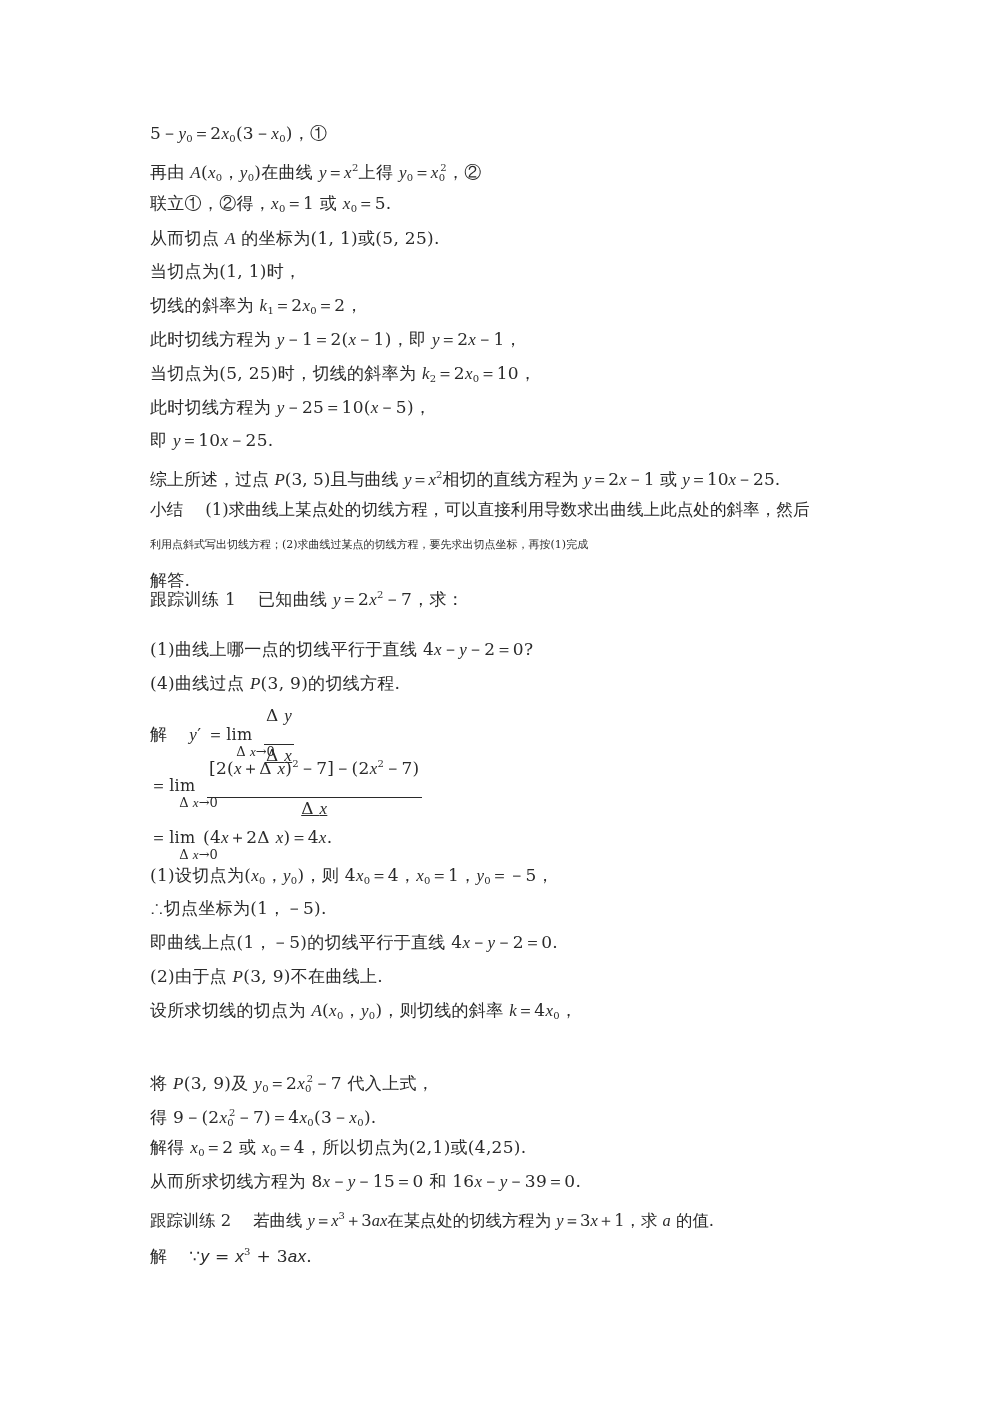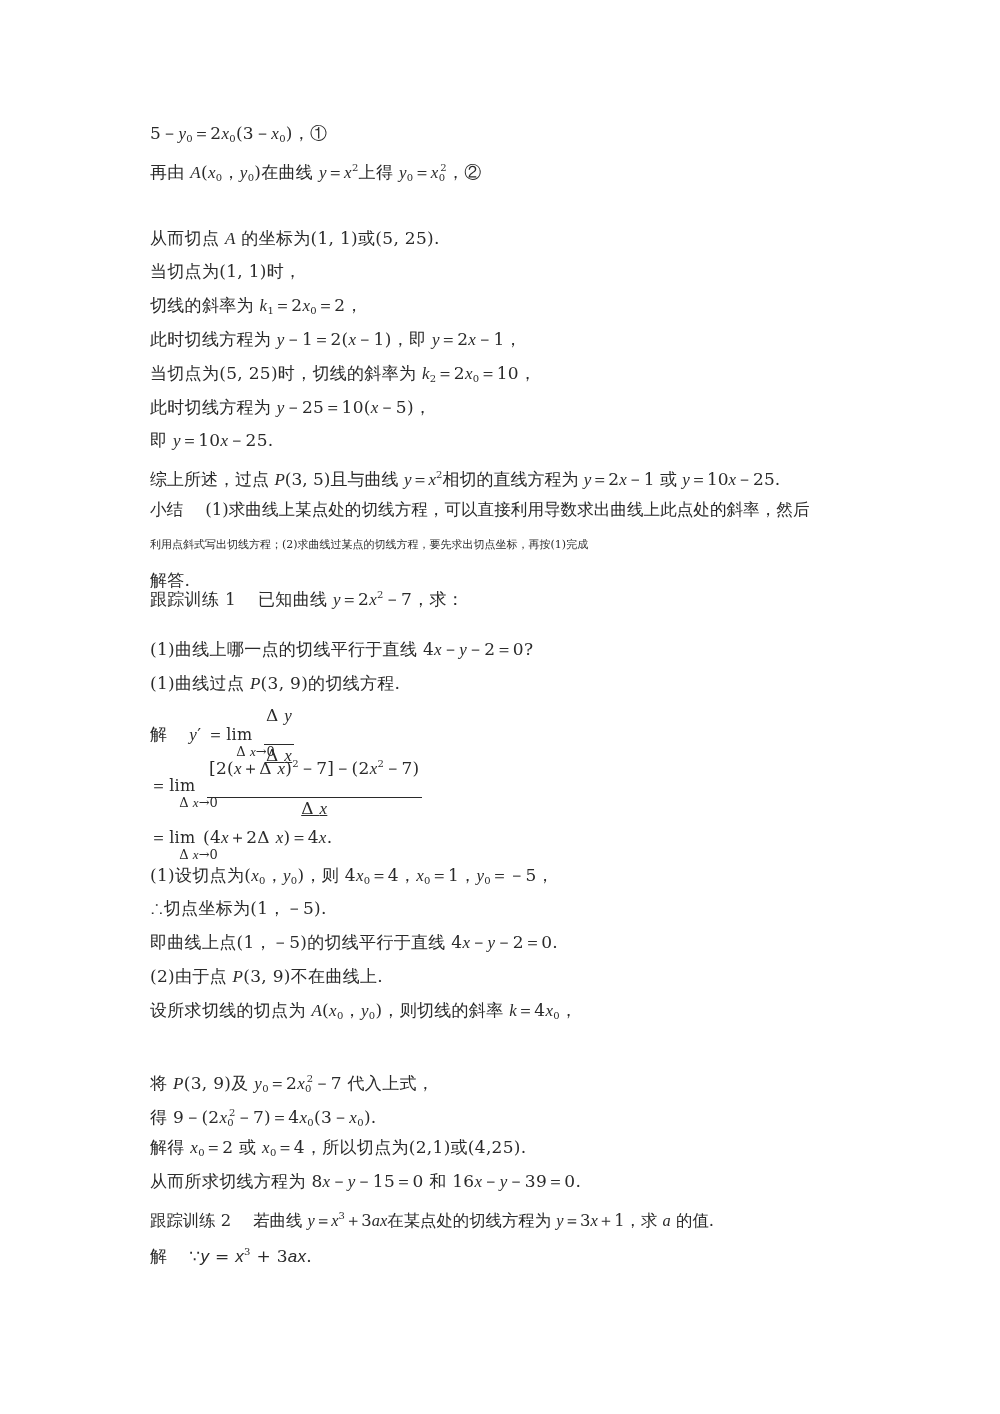--- a/index.html
+++ b/index.html
@@ -20,20 +20,21 @@
 </style>
 </head>
 <body>
 
 <div class="page">
 
   <div class="line" style="top:122px">5－<i>y</i><sub>0</sub>＝2<i>x</i><sub>0</sub>(3－<i>x</i><sub>0</sub>)，①</div>
 
   <div class="line" style="top:157px"><span>再由</span> <i>A</i>(<i>x</i><sub>0</sub>，<i>y</i><sub>0</sub>)<span>在曲线</span> <i>y</i>＝<i>x</i><sup>2</sup><span>上得</span> <i>y</i><sub>0</sub>＝<i>x</i><sub>0</sub><sup style="margin-left:-5px">2</sup>，②</div>
 
+  <div class="line" style="top:192px"><span>联立①，②得，</span><i>x</i><sub>0</sub>＝1 <span>或</span> <i>x</i><sub>0</sub>＝5.</div>
 
   <div class="line" style="top:227px"><span>从而切点</span> <i>A</i> <span>的坐标为</span>(1, 1)<span>或</span>(5, 25).</div>
 
   <div class="line" style="top:260px"><span>当切点为</span>(1, 1)<span>时，</span></div>
 
   <div class="line" style="top:294px"><span>切线的斜率为</span> <i>k</i><sub>1</sub>＝2<i>x</i><sub>0</sub>＝2，</div>
 
   <div class="line" style="top:328px"><span>此时切线方程为</span> <i>y</i>－1＝2(<i>x</i>－1)，<span>即</span> <i>y</i>＝2<i>x</i>－1，</div>
 
   <div class="line" style="top:362px"><span>当切点为</span>(5, 25)<span>时，</span><span>切线的斜率为</span> <i>k</i><sub>2</sub>＝2<i>x</i><sub>0</sub>＝10，</div>
@@ -45,21 +46,21 @@
   <div class="line" style="top:464px; letter-spacing:0"><span>综上所述，过点</span> <i>P</i>(3, 5)<span>且与曲线</span> <i>y</i>＝<i>x</i><sup>2</sup><span>相切的直线方程为</span> <i>y</i>＝2<i>x</i>－1 <span>或</span> <i>y</i>＝10<i>x</i>－25.</div>
 
   <div class="line" style="top:499px; font-size:16.6px; letter-spacing:0"><span>小结</span><span class="gap"></span><span>(1)求曲线上某点处的切线方程，可以直接利用导数求出曲线上此点处的斜率，然后</span></div>
   <div class="line" style="top:534px; font-size:11px; letter-spacing:0"><span>利用点斜式写出切线方程；(2)求曲线过某点的切线方程，要先求出切点坐标，再按(1)完成</span></div>
   <div class="line" style="top:569px"><span>解答.</span></div>
 
   <div class="line" style="top:584px"><span>跟踪训练 1</span><span class="gap"></span><span>已知曲线</span> <i>y</i>＝2<i>x</i><sup>2</sup>－7<span>，求：</span></div>
 
   <div class="line" style="top:638px"><span>(1)曲线上哪一点的切线平行于直线</span> 4<i>x</i>－<i>y</i>－2＝0?</div>
 
-  <div class="line" style="top:672px"><span>(1)曲线过点</span> <i>P</i>(3, 9)<span>的切线方程.</span></div>
+  <div class="line" style="top:672px"><span>(4)曲线过点</span> <i>P</i>(3, 9)<span>的切线方程.</span></div>
 
   <div class="line" style="top:704px; line-height:46px; height:46px">
     <span>解</span><span class="gap"></span><i>y</i>′ ＝<span class="lim">lim<span class="under">Δ <i>x</i>→0</span></span>
     <span class="frac"><span class="num">Δ <i>y</i></span><span class="den">Δ <i>x</i></span></span>
   </div>
 
   <div class="line" style="top:753px; line-height:46px; height:46px">
     ＝<span class="lim">lim<span class="under">Δ <i>x</i>→0</span></span>
     <span class="frac"><span class="num">[2(<i>x</i>＋Δ <i>x</i>)<sup>2</sup>－7]－(2<i>x</i><sup>2</sup>－7)</span><span class="den">Δ <i>x</i></span></span>
   </div>

